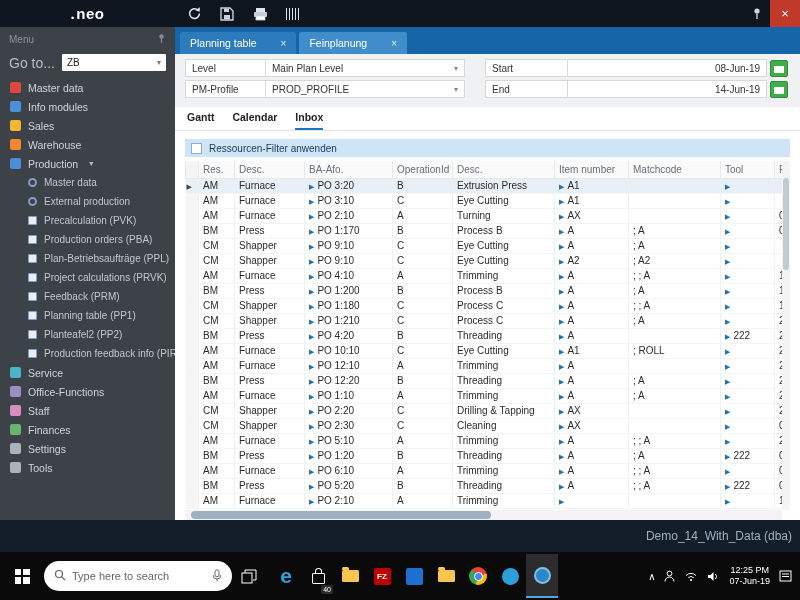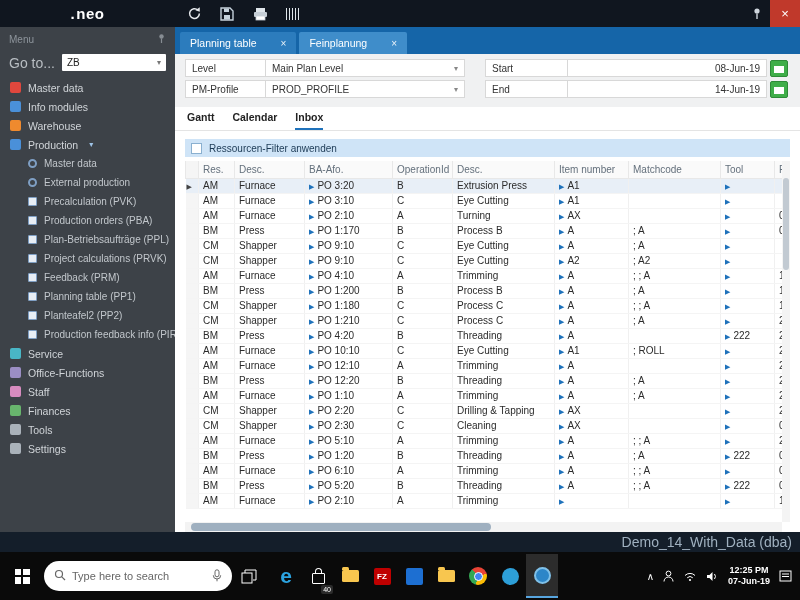--- a/index.html
+++ b/index.html
@@ -75,21 +75,21 @@
   .col5{width:74px}.col6{width:92px}.col7{width:54px}.col8{width:45px}
   tr.selected td { background:#e8eff7; }
   .rowmark { color:#444; font-size:7px; }
   .cellarrow { color:#1f72bb; font-size:7px; margin-right:3px; cursor:pointer; }
   .vscroll { position:absolute; top:0; right:0; bottom:0; width:8px; background:#f4f4f4; }
   .vthumb { position:absolute; top:17px; left:1px; width:6px; height:92px; background:#c2cad2; border-radius:3px; cursor:pointer; }
   .hscroll { height:10px; background:#f3f3f3; position:relative; flex:0 0 auto; margin-right:8px; }
   .hthumb { position:absolute; top:1px; left:6px; width:300px; height:8px; background:#9fb0c0; border-radius:4px; cursor:pointer; }
 
   
-  .statusbar { height:20px; background:#141e2a; color:#9fb0bf; font-size:14px; display:flex; align-items:center; justify-content:flex-end; padding:0 8px; flex:0 0 auto; }
+  .statusbar { height:32px; background:#141e2a; color:#9fb0bf; font-size:12px; display:flex; align-items:center; justify-content:flex-end; padding:0 8px; flex:0 0 auto; }
 
   
   .taskbar { height:48px; background:#0a0a0a; display:flex; align-items:center; color:#fff; flex:0 0 auto; }
   .tb-start { width:44px; height:100%; display:flex; align-items:center; justify-content:center; cursor:pointer; }
   .winlogo { width:15px; height:15px; display:grid; grid-template-columns:1fr 1fr; grid-template-rows:1fr 1fr; gap:1.5px; }
   .winlogo i { background:#fff; }
   .tb-search { width:188px; height:30px; background:#fff; border-radius:15px; display:flex; align-items:center; gap:6px; padding:0 10px; }
   .tb-search input { border:none; outline:none; font-family:inherit; font-size:11px; color:#333; width:122px; background:transparent; }
   .tb-search input::placeholder { color:#666; }
   .tb-btn { width:34px; height:100%; display:flex; align-items:center; justify-content:center; cursor:pointer; }
@@ -104,21 +104,21 @@
   .fzi { width:17px; height:17px; background:#bf0000; color:#fff; font-size:8px; font-weight:bold; display:flex; align-items:center; justify-content:center; border-radius:2px; }
   .bluesq { width:17px; height:17px; background:#1d6fd2; border-radius:2px; }
   .bluecirc { width:17px; height:17px; background:#2d9fd8; border-radius:50%; }
   .chromeic { width:18px; height:18px; border-radius:50%; background:conic-gradient(from -45deg,#ea4335 0 120deg,#fbbc05 120deg 240deg,#34a853 240deg 360deg); position:relative; }
   .chromeic::after { content:""; position:absolute; inset:4.5px; background:#4285f4; border:1.5px solid #fff; border-radius:50%; }
   .neoapp { width:17px; height:17px; background:#2d86c8; border-radius:50%; border:2px solid #7fc0e8; }
   .badge { position:absolute; bottom:4px; right:1px; background:#2b2b2b; color:#fff; font-size:7px; line-height:9px; padding:0 2px; border-radius:2px; }
   .tb-tray { margin-left:auto; display:flex; align-items:center; gap:9px; padding-right:8px; }
   .trayicon { display:flex; align-items:center; justify-content:center; cursor:pointer; }
   .chev { color:#fff; font-size:10px; }
-  .clock { display:flex; flex-direction:column; align-items:center; justify-content:center; font-size:9px; line-height:11px; color:#fff; cursor:default; text-align:center;font-weight:bold; }
+  .clock { display:flex; flex-direction:column; align-items:center; justify-content:center; font-size:9px; line-height:11px; color:#fff; cursor:default; text-align:center; }
 </style>
 </head>
 <body>
 
 <div class="screen">
 
   <div class="titlebar">
     <div class="logo">neo</div>
     <div class="toolbar">
       <span class="tbicon">
@@ -178,20 +178,24 @@
       <nav class="menu" id="menu">
           <div class="menu-item top">
             <span class="mi-icon" style="background: rgb(224, 71, 61);"></span>
             <span>Master data</span>
           </div>
           <div class="menu-item top">
             <span class="mi-icon" style="background: rgb(74, 144, 217);"></span>
             <span>Info modules</span>
           </div>
           <div class="menu-item top">
+            <span class="mi-icon" style="background: rgb(242, 182, 50);"></span>
+            <span>Sales</span>
+          </div>
+          <div class="menu-item top">
             <span class="mi-icon" style="background: rgb(239, 138, 46);"></span>
             <span>Warehouse</span>
           </div>
           <div class="menu-item top">
             <span class="mi-icon" style="background: rgb(74, 144, 217);"></span>
             <span>Production</span>
             <span class="mi-chev">▾</span>
           </div>
           <div class="menu-item sub">
             <span class="mi-icon ic-gear"></span>
@@ -244,25 +248,25 @@
           <div class="menu-item top">
             <span class="mi-icon" style="background: rgb(216, 140, 192);"></span>
             <span>Staff</span>
           </div>
           <div class="menu-item top">
             <span class="mi-icon" style="background: rgb(104, 181, 109);"></span>
             <span>Finances</span>
           </div>
           <div class="menu-item top">
             <span class="mi-icon" style="background: rgb(170, 178, 186);"></span>
+            <span>Settings</span>
+          </div>
+          <div class="menu-item top">
+            <span class="mi-icon" style="background: rgb(170, 178, 186);"></span>
             <span>Tools</span>
-          </div>
-          <div class="menu-item top">
-            <span class="mi-icon" style="background: rgb(170, 178, 186);"></span>
-            <span>Settings</span>
           </div>
         </nav>
     </aside>
 
     <main class="main">
 
       <div class="tabstrip" id="tabs">
           <div class="tab">
             <span>Planning table</span>
             <span class="tab-close">×</span>

